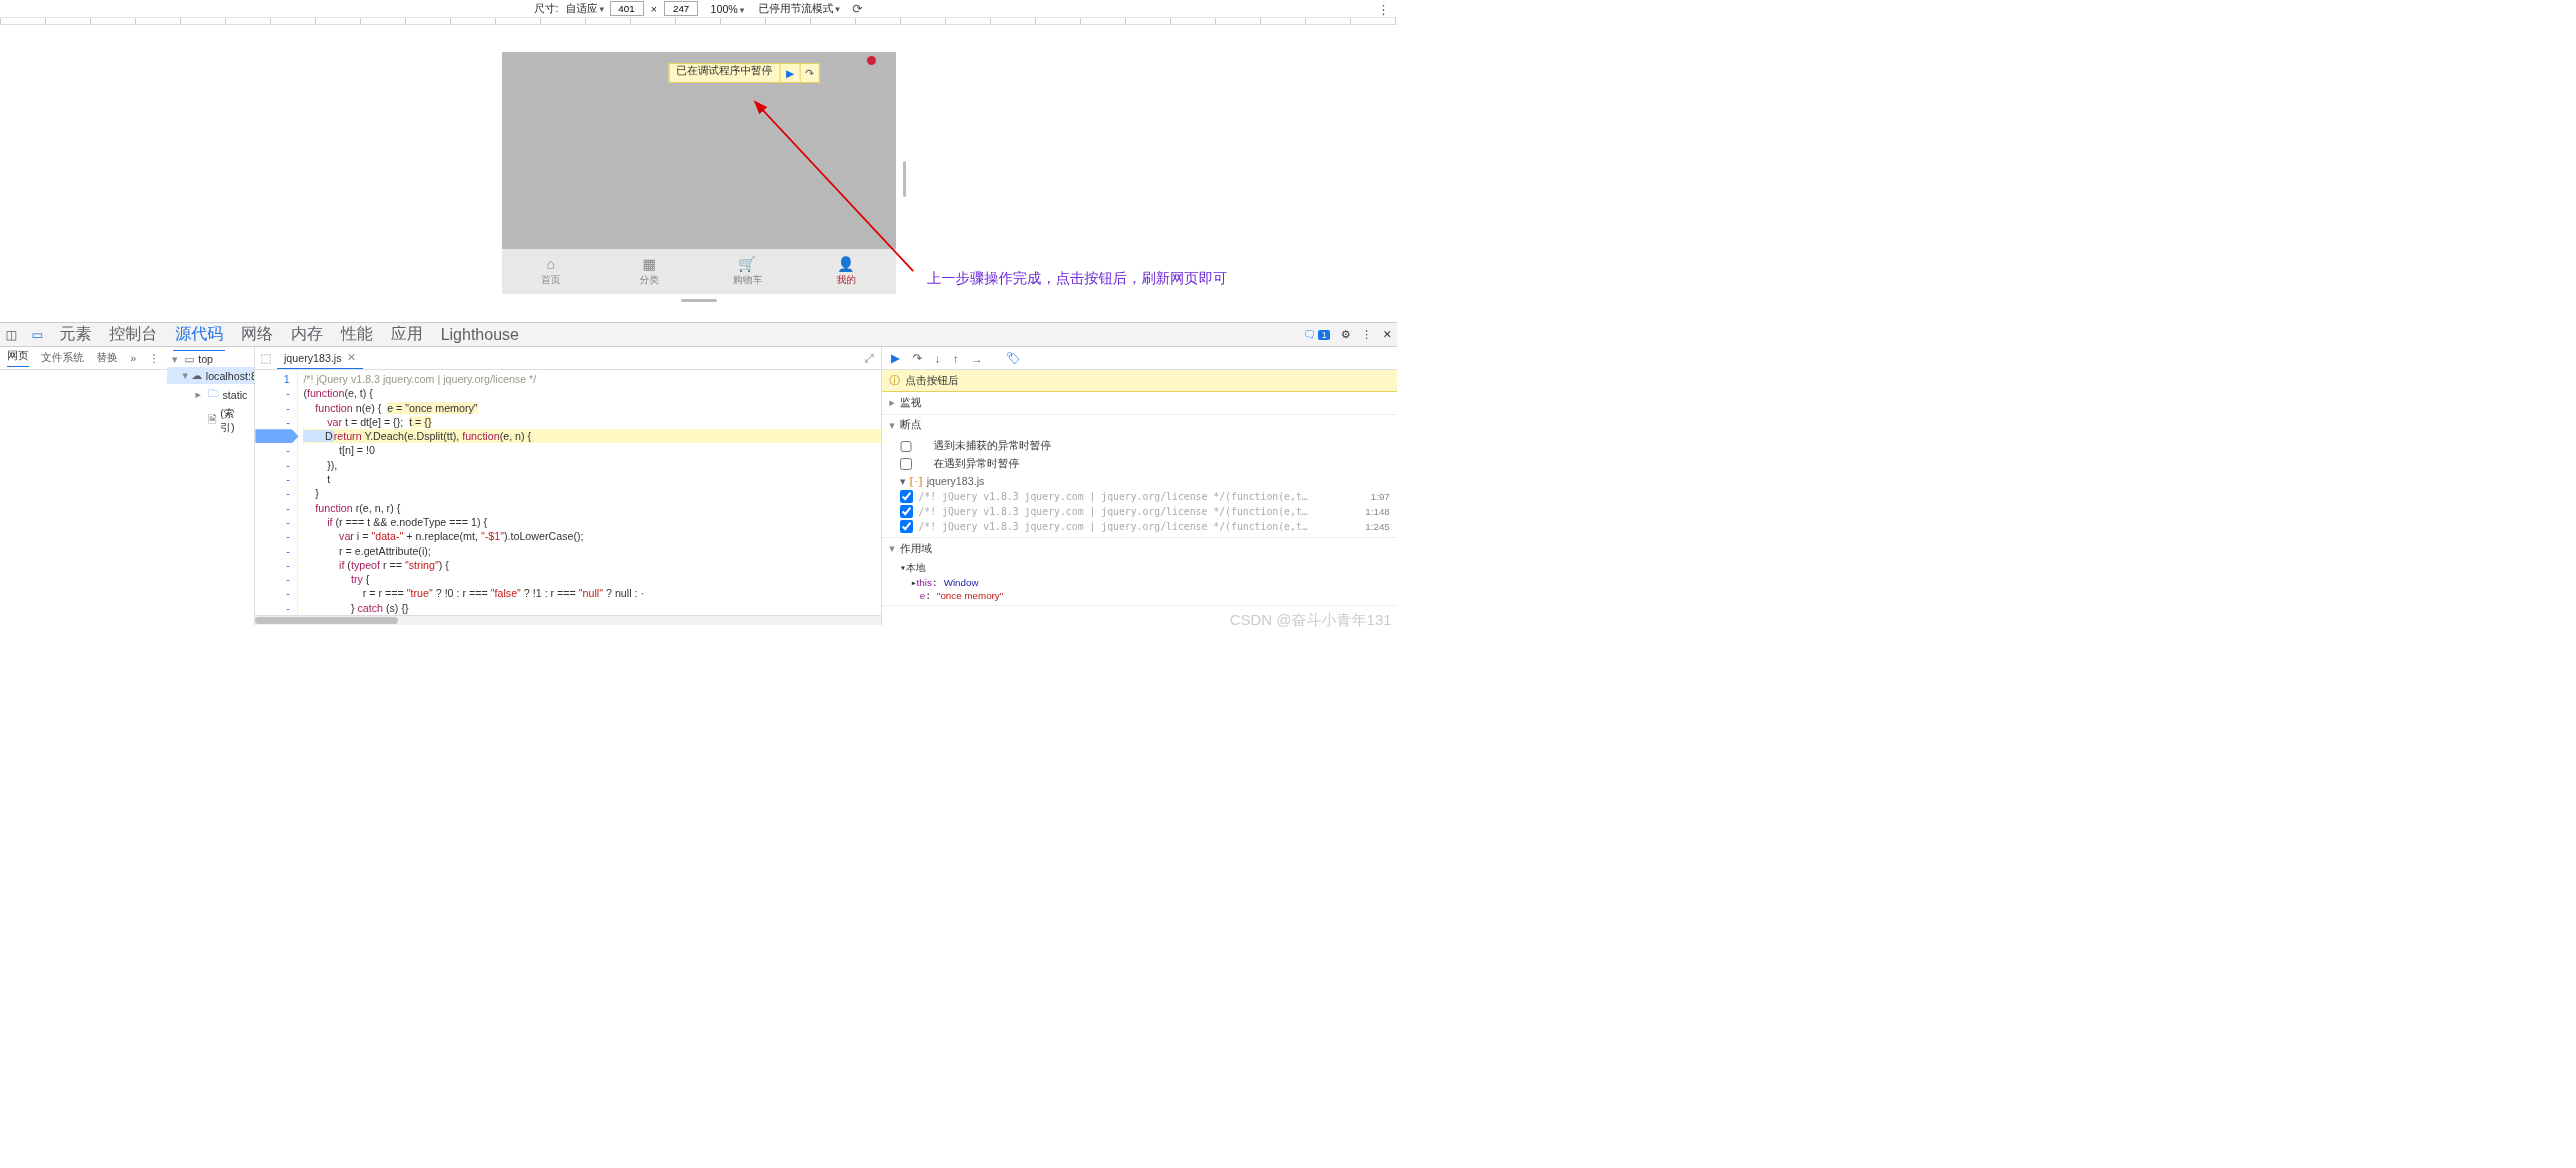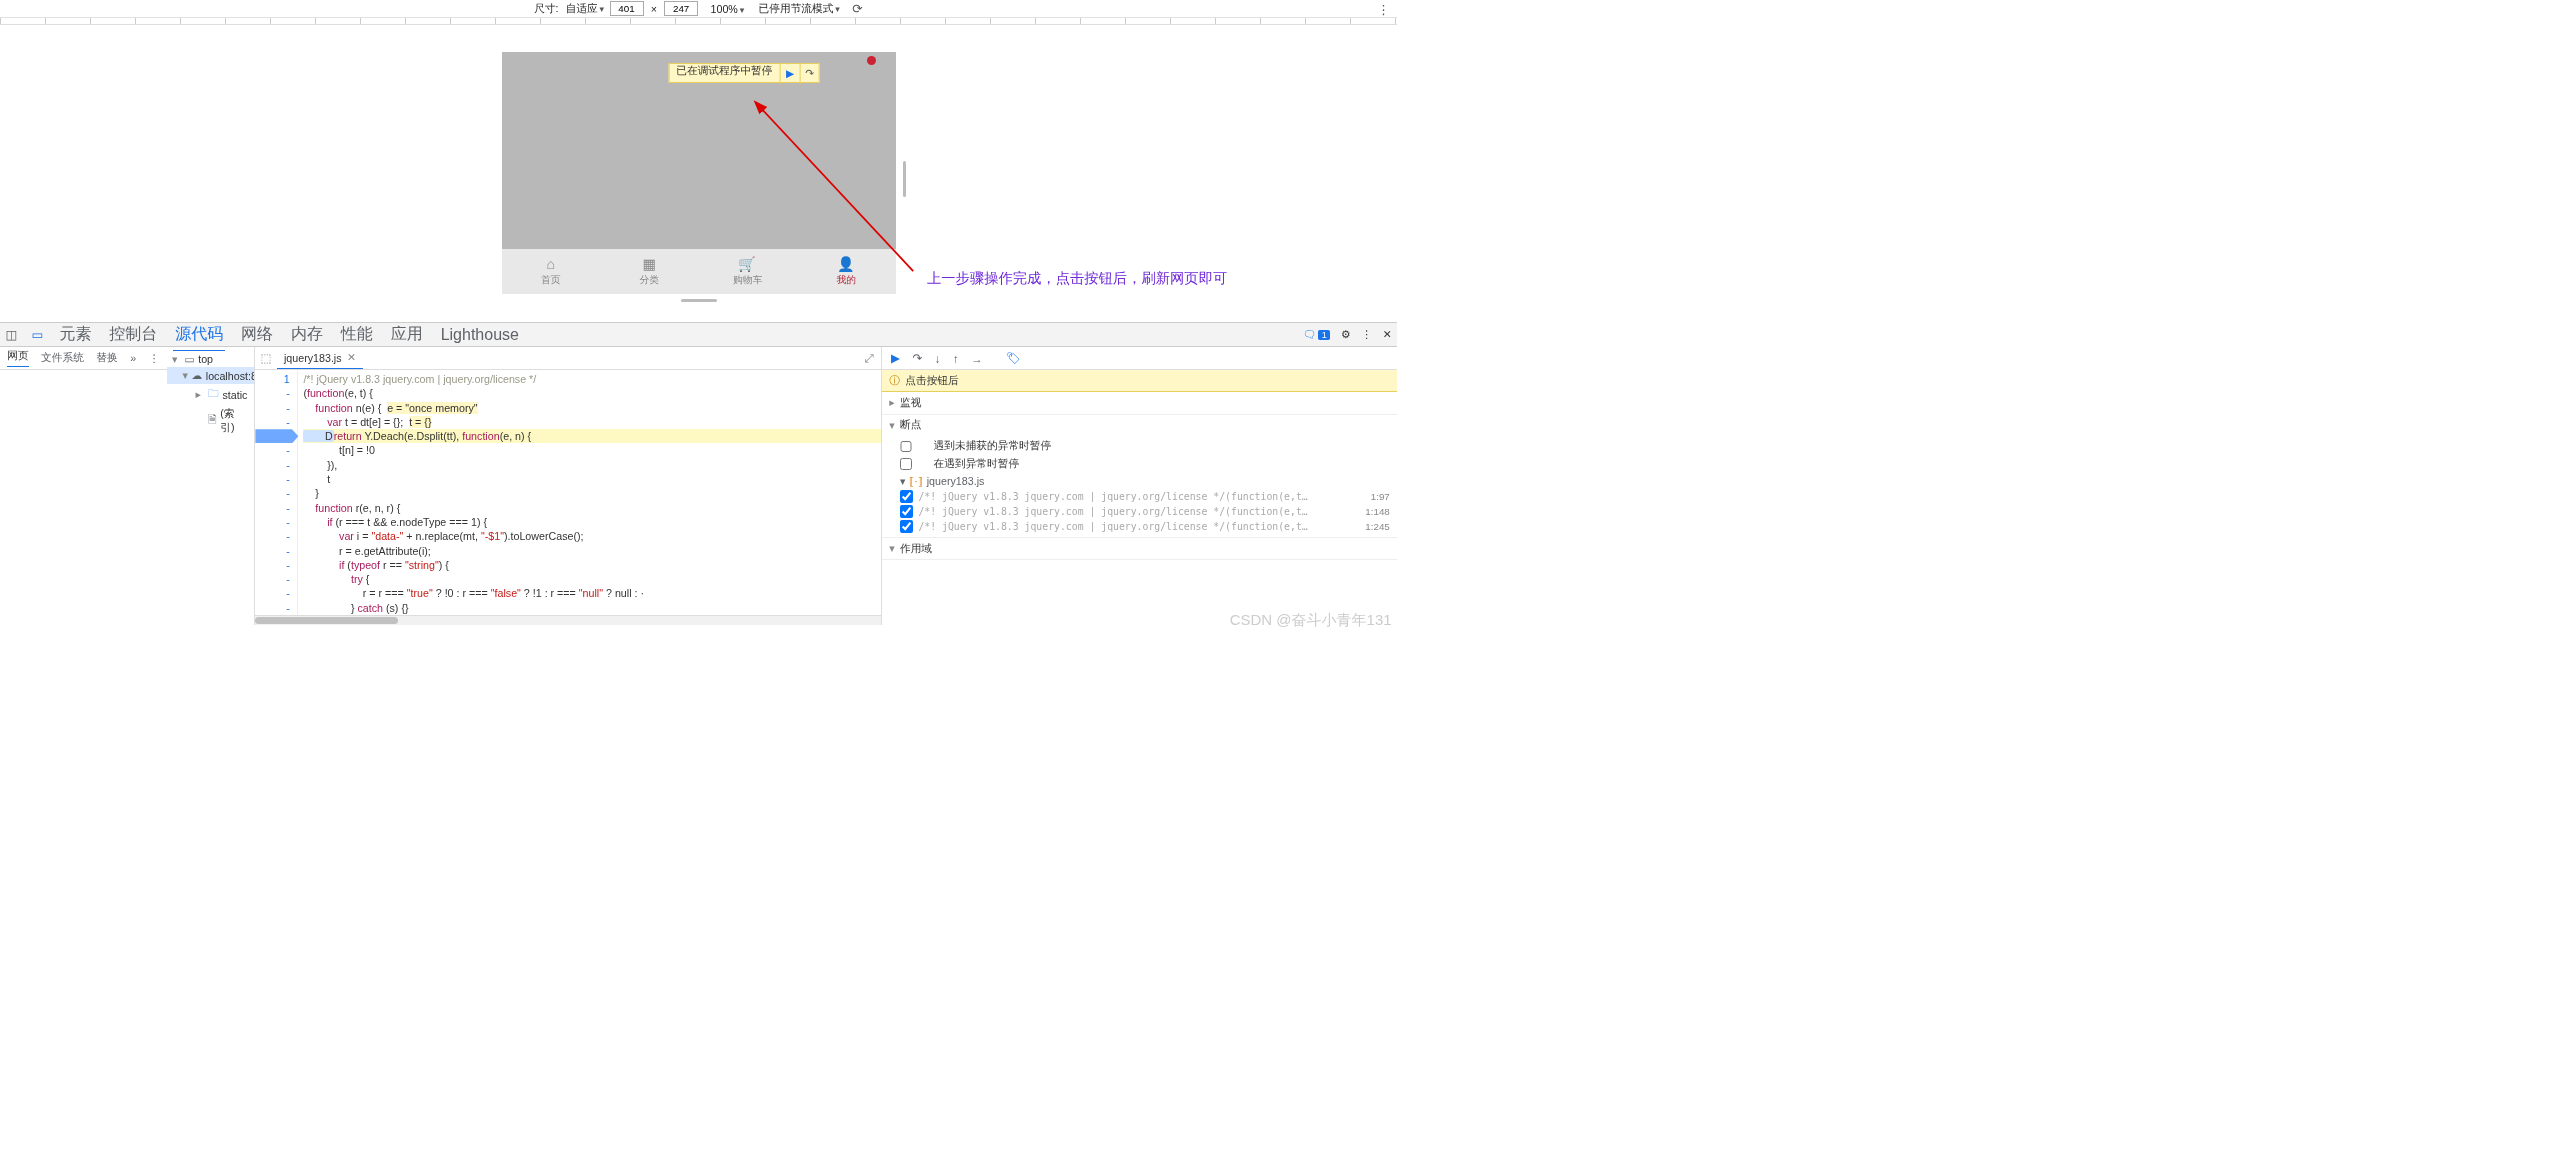--- a/index.html
+++ b/index.html
@@ -330,19 +330,24 @@
               <span class="txt">/*! jQuery v1.8.3 jquery.com | jquery.org/license */(function(e,t…</span>
               <span class="lno">1:245</span>
             </div>
       </div>
     </div>
     <div class="sec">
       <div class="sec-h">
             <span class="arw">▾</span>
             <span>作用域</span>
           </div>
+      <div class="sec-b scope">
+        <div class="ln">▾<span>本地</span></div>
+        <div class="ln" style="padding-left:10.7px">▸<span class="k">this</span>: <span class="v">Window</span></div>
+        <div class="ln" style="padding-left:19.7px"><span class="k">e</span>: <span class="s">"once memory"</span></div>
+      </div>
     </div>
   </div>
 </div>
 
 <div class="watermark">CSDN @奋斗小青年131</div>
 </div>
 
 
 </body></html>

